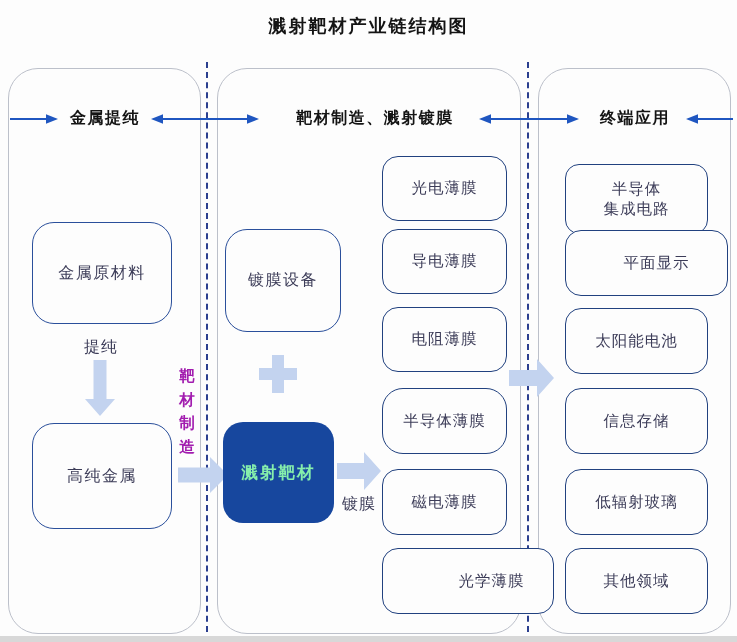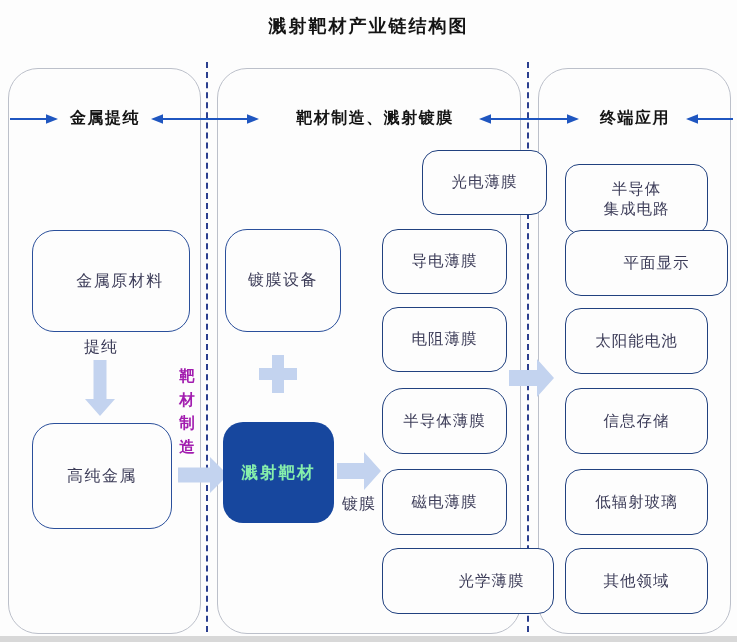--- a/index.html
+++ b/index.html
@@ -79,21 +79,21 @@
   </svg>
   <svg class="arrowsvg" style="left:686px;top:113px;" width="47" height="12" viewBox="0 0 47 12">
     <line class="accent" x1="10" y1="6" x2="47" y2="6" stroke-width="2"></line>
     <polygon class="accent-fill" points="0,6 12,1.2 12,10.8"></polygon>
   </svg>
 
   <div class="hdr" style="left:63px;width:84px;">金属提纯</div>
   <div class="hdr" style="left:290px;width:170px;">靶材制造、溅射镀膜</div>
   <div class="hdr" style="left:595px;width:80px;">终端应用</div>
 
-  <div class="box" style="left:32px;top:230px;width:138px;height:100px;padding-left:18px;">金属原材料</div>
+  <div class="box" style="left:32px;top:222px;width:138px;height:100px;">金属原材料</div>
   <div class="freelabel" style="left:60px;top:337px;width:82px;">提纯</div>
   <svg class="blockarrow" style="left:85px;top:360px;" width="30" height="56" viewBox="0 0 30 56">
     <polygon class="lite" points="8.5,0 21.5,0 21.5,39 30,39 15,56 0,39 8.5,39"></polygon>
   </svg>
   <div class="box" style="left:32px;top:423px;width:138px;height:104px;">高纯金属</div>
 
   <div class="vlabel">靶材制造</div>
 
   <svg class="blockarrow" style="left:178px;top:457px;" width="50" height="36" viewBox="0 0 50 36">
     <polygon class="lite" points="0,10.5 32,10.5 32,0 50,18 32,36 32,25.5 0,25.5"></polygon>
@@ -106,21 +106,21 @@
     <rect class="lite" x="0" y="13" width="38" height="12"></rect>
   </svg>
 
   <div class="darkbox" style="left:223px;top:422px;width:111px;height:101px;">溅射靶材</div>
 
   <svg class="blockarrow" style="left:337px;top:452px;" width="44" height="38" viewBox="0 0 44 38">
     <polygon class="lite" points="0,11 27,11 27,0 44,19 27,38 27,27 0,27"></polygon>
   </svg>
   <div class="freelabel" style="left:335px;top:494px;width:48px;">镀膜</div>
 
-  <div class="box smallbox" style="left:382px;top:150px;width:123px;height:63px;margin-left:40px;">光电薄膜</div>
+  <div class="box smallbox" style="left:382px;top:156px;width:123px;height:63px;">光电薄膜</div>
   <div class="box smallbox" style="left:382px;top:229px;width:123px;height:63px;">导电薄膜</div>
   <div class="box smallbox" style="left:382px;top:307px;width:123px;height:63px;">电阻薄膜</div>
   <div class="box smallbox" style="left:382px;top:388px;width:123px;height:64px;border-radius:21px;">半导体薄膜</div>
   <div class="box smallbox" style="left:382px;top:469px;width:123px;height:64px;">磁电薄膜</div>
   <div class="box smallbox" style="left:382px;top:548px;width:123px;height:64px;padding-left:47px;">光学薄膜</div>
 
   <svg class="blockarrow" style="left:509px;top:359px;" width="45" height="38" viewBox="0 0 45 38">
     <polygon class="lite" points="0,11 28,11 28,0 45,19 28,38 28,27 0,27"></polygon>
   </svg>
 

